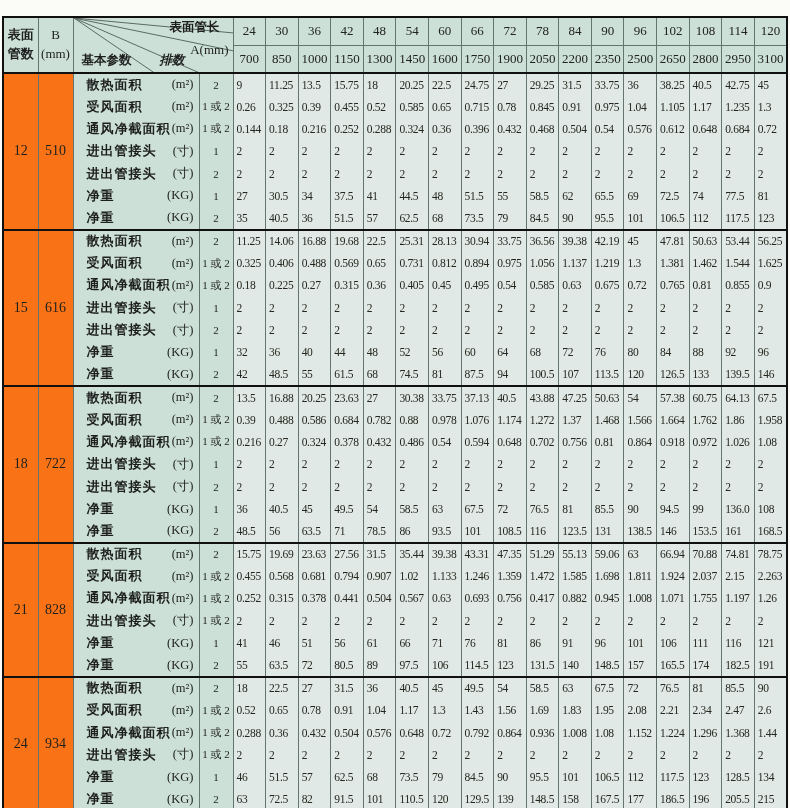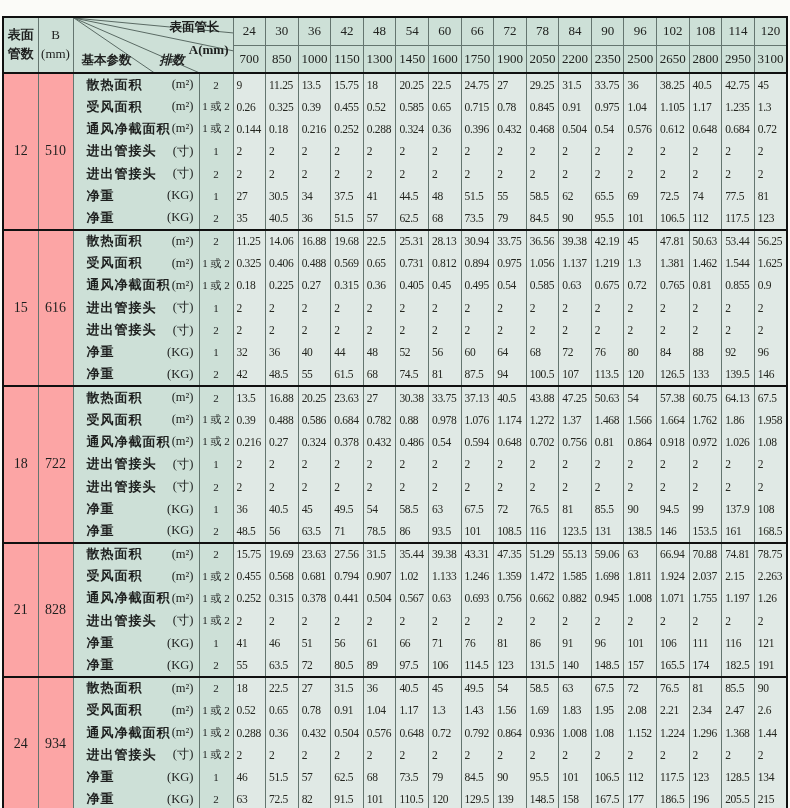--- a/index.html
+++ b/index.html
@@ -19,30 +19,30 @@
   }
   thead tr{height:28px;}
   th.num-head{
     font-family:"Liberation Serif","DejaVu Serif",serif;
     font-size:13px;text-align:center;color:#20221f;
   }
   th.two-line div{line-height:1.45;font-size:13px;font-weight:bold;text-align:center;}
   th.two-line div.serif{font-family:"Liberation Serif","DejaVu Serif",serif;font-weight:normal;}
   th.diag-cell{position:relative;padding:0;overflow:hidden;}
   .diag-txt{position:absolute;font-size:12.5px;font-weight:bold;white-space:nowrap;}
-  .diag-txt.serif{font-family:"Liberation Serif","DejaVu Serif",serif;font-weight:bold;font-size:13px;}
+  .diag-txt.serif{font-family:"Liberation Serif","DejaVu Serif",serif;font-weight:normal;font-size:13px;}
   tbody td{
     border-left:1px solid #64756f;border-right:1px solid #64756f;
     border-top:none;border-bottom:none;
     padding:0;vertical-align:middle;background:#e0e9e5;
   }
   tbody tr{height:22px;}
   tr.group-start td{border-top:2px solid #101010;}
   td.group-cell{
-    background:#fca5a5;text-align:center;
+    background:#f97316;text-align:center;
     font-family:"Liberation Serif","DejaVu Serif",serif;font-size:14px;
   }
   td.label-cell{background:#cde0d7;}
   td.label-cell .lr{
     display:flex;justify-content:space-between;align-items:center;
     padding:0 5px 0 13px;
   }
   td.label-cell .lab{font-size:13px;font-weight:bold;letter-spacing:1px;white-space:nowrap;}
   td.label-cell .unit{
     font-family:"Liberation Serif","DejaVu Serif",serif;
@@ -646,21 +646,21 @@
           <td class="val-cell">58.5</td>
           <td class="val-cell">63</td>
           <td class="val-cell">67.5</td>
           <td class="val-cell">72</td>
           <td class="val-cell">76.5</td>
           <td class="val-cell">81</td>
           <td class="val-cell">85.5</td>
           <td class="val-cell">90</td>
           <td class="val-cell">94.5</td>
           <td class="val-cell">99</td>
-          <td class="val-cell">137.9</td>
+          <td class="val-cell">136.0</td>
           <td class="val-cell">108</td>
         </tr>
         <tr>
           <td class="label-cell">
             <div class="lr">
               <span class="lab">净重</span>
               <span class="unit">(KG)</span>
             </div>
           </td>
           <td class="rows-cell">2</td>
@@ -746,21 +746,21 @@
           <td class="rows-cell">1 或 2</td>
           <td class="val-cell">0.252</td>
           <td class="val-cell">0.315</td>
           <td class="val-cell">0.378</td>
           <td class="val-cell">0.441</td>
           <td class="val-cell">0.504</td>
           <td class="val-cell">0.567</td>
           <td class="val-cell">0.63</td>
           <td class="val-cell">0.693</td>
           <td class="val-cell">0.756</td>
-          <td class="val-cell">0.662</td>
+          <td class="val-cell">0.417</td>
           <td class="val-cell">0.882</td>
           <td class="val-cell">0.945</td>
           <td class="val-cell">1.008</td>
           <td class="val-cell">1.071</td>
           <td class="val-cell">1.755</td>
           <td class="val-cell">1.197</td>
           <td class="val-cell">1.26</td>
         </tr>
         <tr>
           <td class="label-cell">

